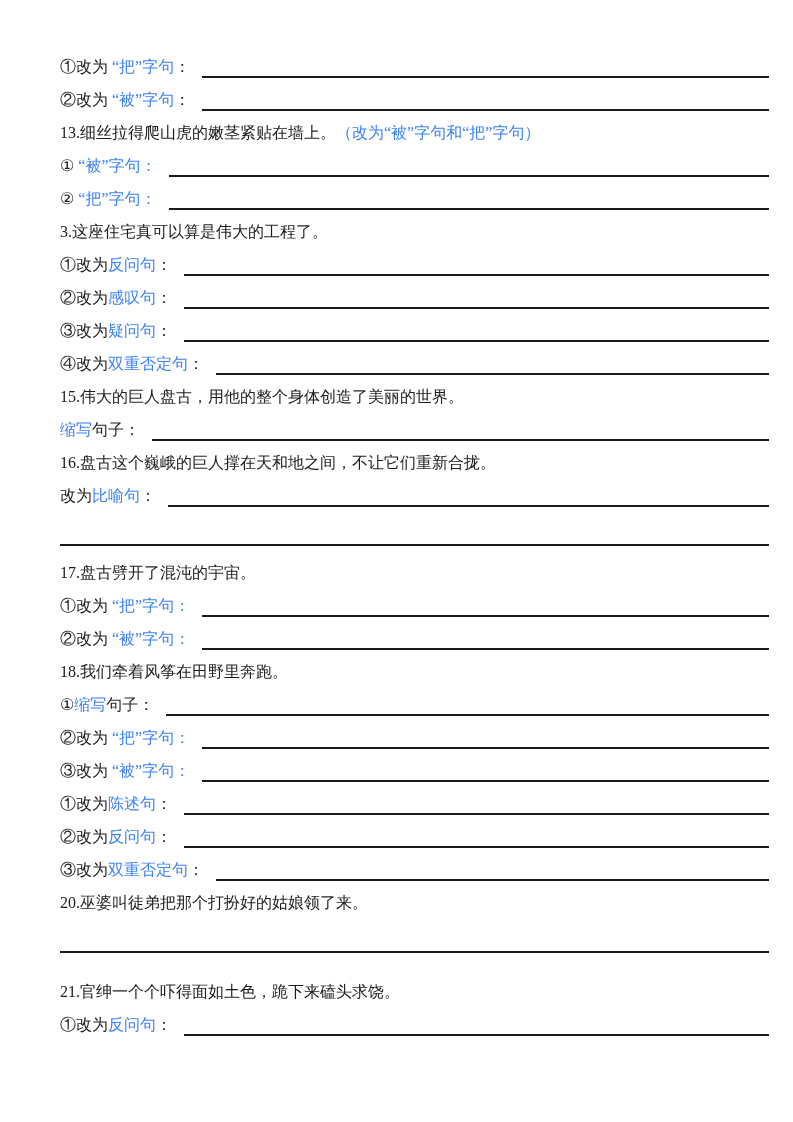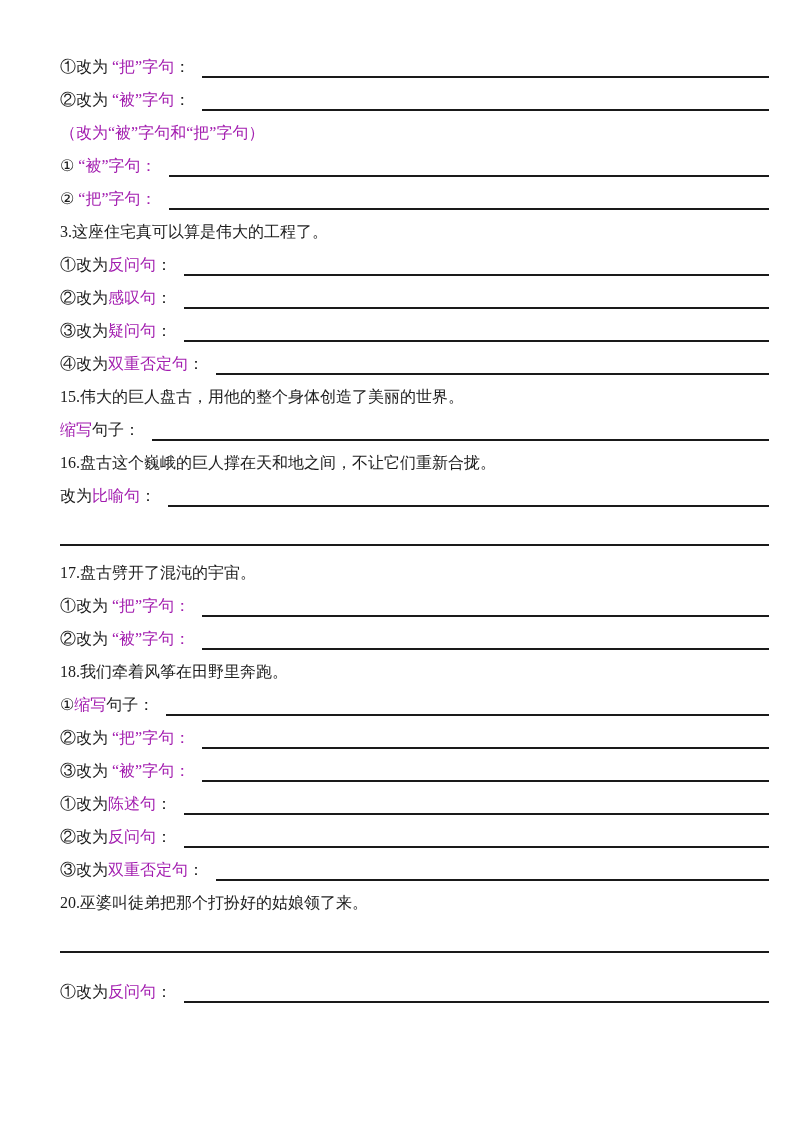--- a/index.html
+++ b/index.html
@@ -15,21 +15,21 @@
     overflow:hidden;
     margin-left:12px;
   }
   .row{
     display:flex;
     align-items:flex-end;
     height:33px;
     white-space:pre;
   }
   .seg{line-height:31px;}
-  .red{color:#a21caf;}
+  .red{color:#3b82f6;}
   .blank{
     flex:1;
     min-width:40px;
     border-bottom:2px solid #1a1a1a;
     margin-left:12px;
     margin-bottom:4px;
   }
   .rule{
     height:33px;
     border-bottom:2px solid #1a1a1a;
@@ -37,21 +37,21 @@
   .rule.gap-small{margin-bottom:9px;}
   .rule.gap-large{margin-bottom:21px;}
 </style>
 </head>
 <body>
 
 <div class="page">
   <div>
       <div class="row"><span class="seg">①改为 </span><span class="seg red">“把”字句</span><span class="seg">：</span><span class="blank"></span></div>
       <div class="row"><span class="seg">②改为 </span><span class="seg red">“被”字句</span><span class="seg">：</span><span class="blank"></span></div>
-      <div class="row"><span class="seg red">（改为“被”字句和“把”字句）</span></div>
+      <div class="row"><span class="seg">13.细丝拉得爬山虎的嫩茎紧贴在墙上。</span><span class="seg red">（改为“被”字句和“把”字句）</span></div>
       <div class="row"><span class="seg">① </span><span class="seg red">“被”字句：</span><span class="blank"></span></div>
       <div class="row"><span class="seg">② </span><span class="seg red">“把”字句：</span><span class="blank"></span></div>
       <div class="row"><span class="seg">3.这座住宅真可以算是伟大的工程了。</span></div>
       <div class="row"><span class="seg">①改为</span><span class="seg red">反问句</span><span class="seg">：</span><span class="blank"></span></div>
       <div class="row"><span class="seg">②改为</span><span class="seg red">感叹句</span><span class="seg">：</span><span class="blank"></span></div>
       <div class="row"><span class="seg">③改为</span><span class="seg red">疑问句</span><span class="seg">：</span><span class="blank"></span></div>
       <div class="row"><span class="seg">④改为</span><span class="seg red">双重否定句</span><span class="seg">：</span><span class="blank"></span></div>
       <div class="row"><span class="seg">15.伟大的巨人盘古，用他的整个身体创造了美丽的世界。</span></div>
       <div class="row"><span class="seg red">缩写</span><span class="seg">句子：</span><span class="blank"></span></div>
       <div class="row"><span class="seg">16.盘古这个巍峨的巨人撑在天和地之间，不让它们重新合拢。</span></div>
@@ -62,15 +62,16 @@
       <div class="row"><span class="seg">②改为 </span><span class="seg red">“被”字句：</span><span class="blank"></span></div>
       <div class="row"><span class="seg">18.我们牵着风筝在田野里奔跑。</span></div>
       <div class="row"><span class="seg">①</span><span class="seg red">缩写</span><span class="seg">句子：</span><span class="blank"></span></div>
       <div class="row"><span class="seg">②改为 </span><span class="seg red">“把”字句：</span><span class="blank"></span></div>
       <div class="row"><span class="seg">③改为 </span><span class="seg red">“被”字句：</span><span class="blank"></span></div>
       <div class="row"><span class="seg">①改为</span><span class="seg red">陈述句</span><span class="seg">：</span><span class="blank"></span></div>
       <div class="row"><span class="seg">②改为</span><span class="seg red">反问句</span><span class="seg">：</span><span class="blank"></span></div>
       <div class="row"><span class="seg">③改为</span><span class="seg red">双重否定句</span><span class="seg">：</span><span class="blank"></span></div>
       <div class="row"><span class="seg">20.巫婆叫徒弟把那个打扮好的姑娘领了来。</span></div>
       <div class="rule gap-large"></div>
+      <div class="row"><span class="seg">21.官绅一个个吓得面如土色，跪下来磕头求饶。</span></div>
       <div class="row"><span class="seg">①改为</span><span class="seg red">反问句</span><span class="seg">：</span><span class="blank"></span></div>
     </div>
 </div>
 
 </body></html>

